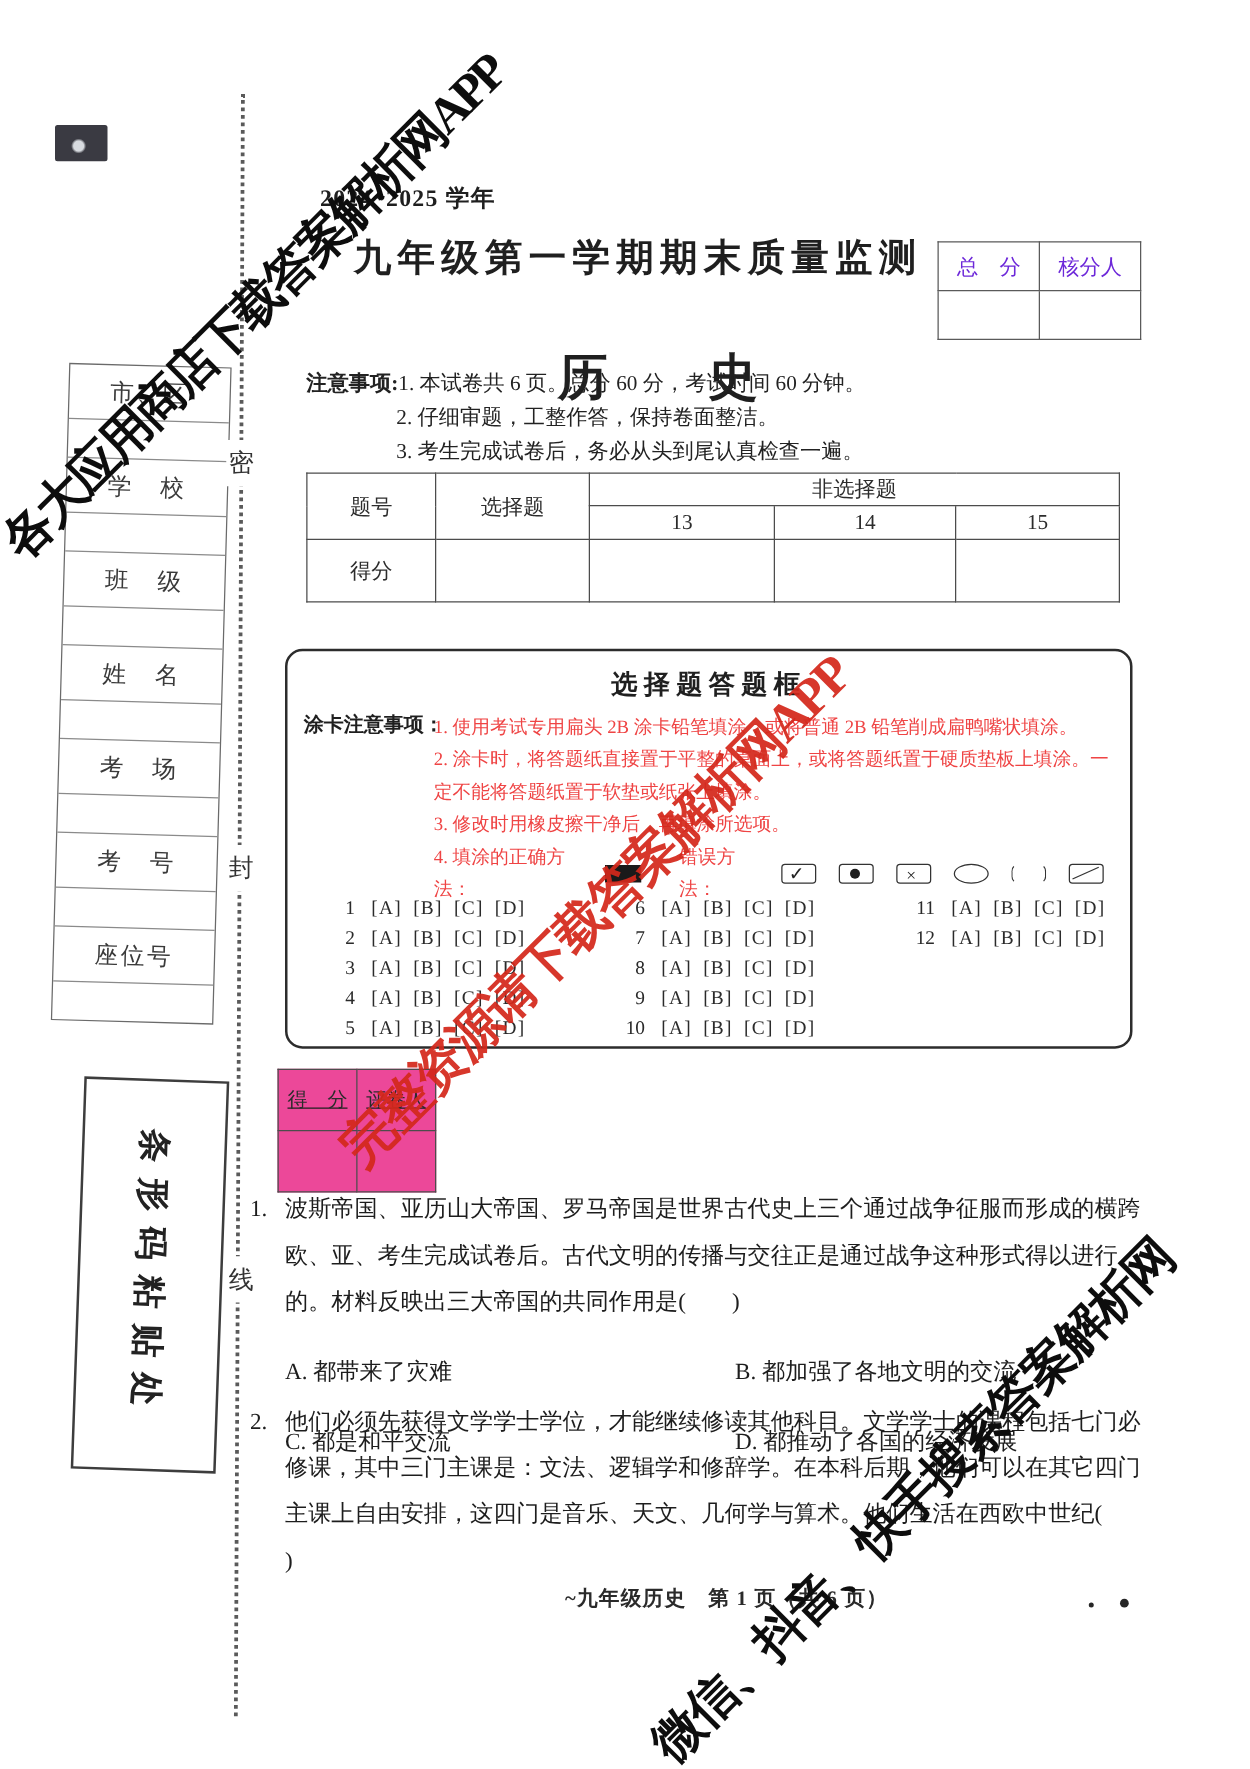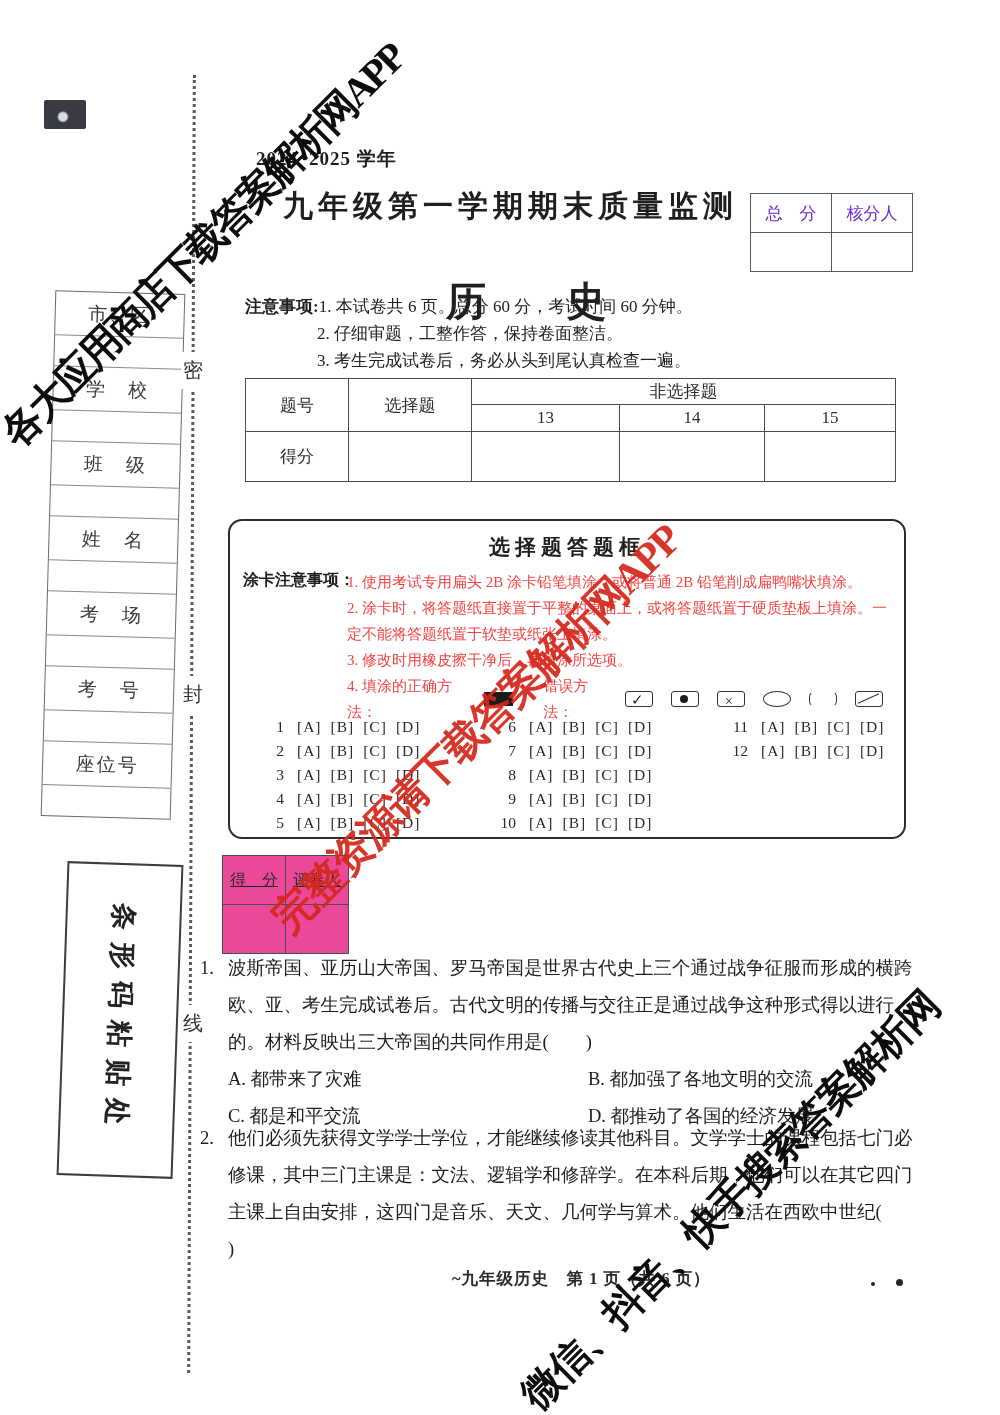--- a/index.html
+++ b/index.html
@@ -73,21 +73,21 @@
   .sstrip{position:absolute;left:222px;top:855px;border-collapse:collapse;background:#ec4899;text-decoration:underline;}
   .sstrip td{border:1.5px solid #4c4c4c;width:60px;height:46px;text-align:center;font-size:16px;color:#2c2c2c;}
   
   .section-head{position:absolute;left:375px;top:862px;width:545px;font-size:19px;font-weight:bold;line-height:33px;word-break:break-all;}
   .question{position:absolute;font-size:18.5px;line-height:37px;color:#1d1d1d;word-break:break-all;}
   .q1{left:200px;top:950px;width:716px;}
   .q2{left:200px;top:1120px;width:716px;}
   .q-num{position:absolute;left:0;top:0;}
   .q-body{margin-left:28px;}
   .q-opts{margin-left:28px;}
-  .q-opt-row{display:flex;}
+  .q-opt-row{display:flex;margin-top:19px;}
   .q-opt-a{width:360px;}
   
   .footer{position:absolute;left:452px;top:1268px;font-size:16.5px;font-weight:bold;color:#2a2a2a;letter-spacing:1px;}
   .dot{position:absolute;border-radius:50%;background:#262626;}
   .dot-small{left:871px;top:1282px;width:4px;height:4px;}
   .dot-big{left:896px;top:1279px;width:7px;height:7px;}
 </style>
 </head>
 <body>
 

